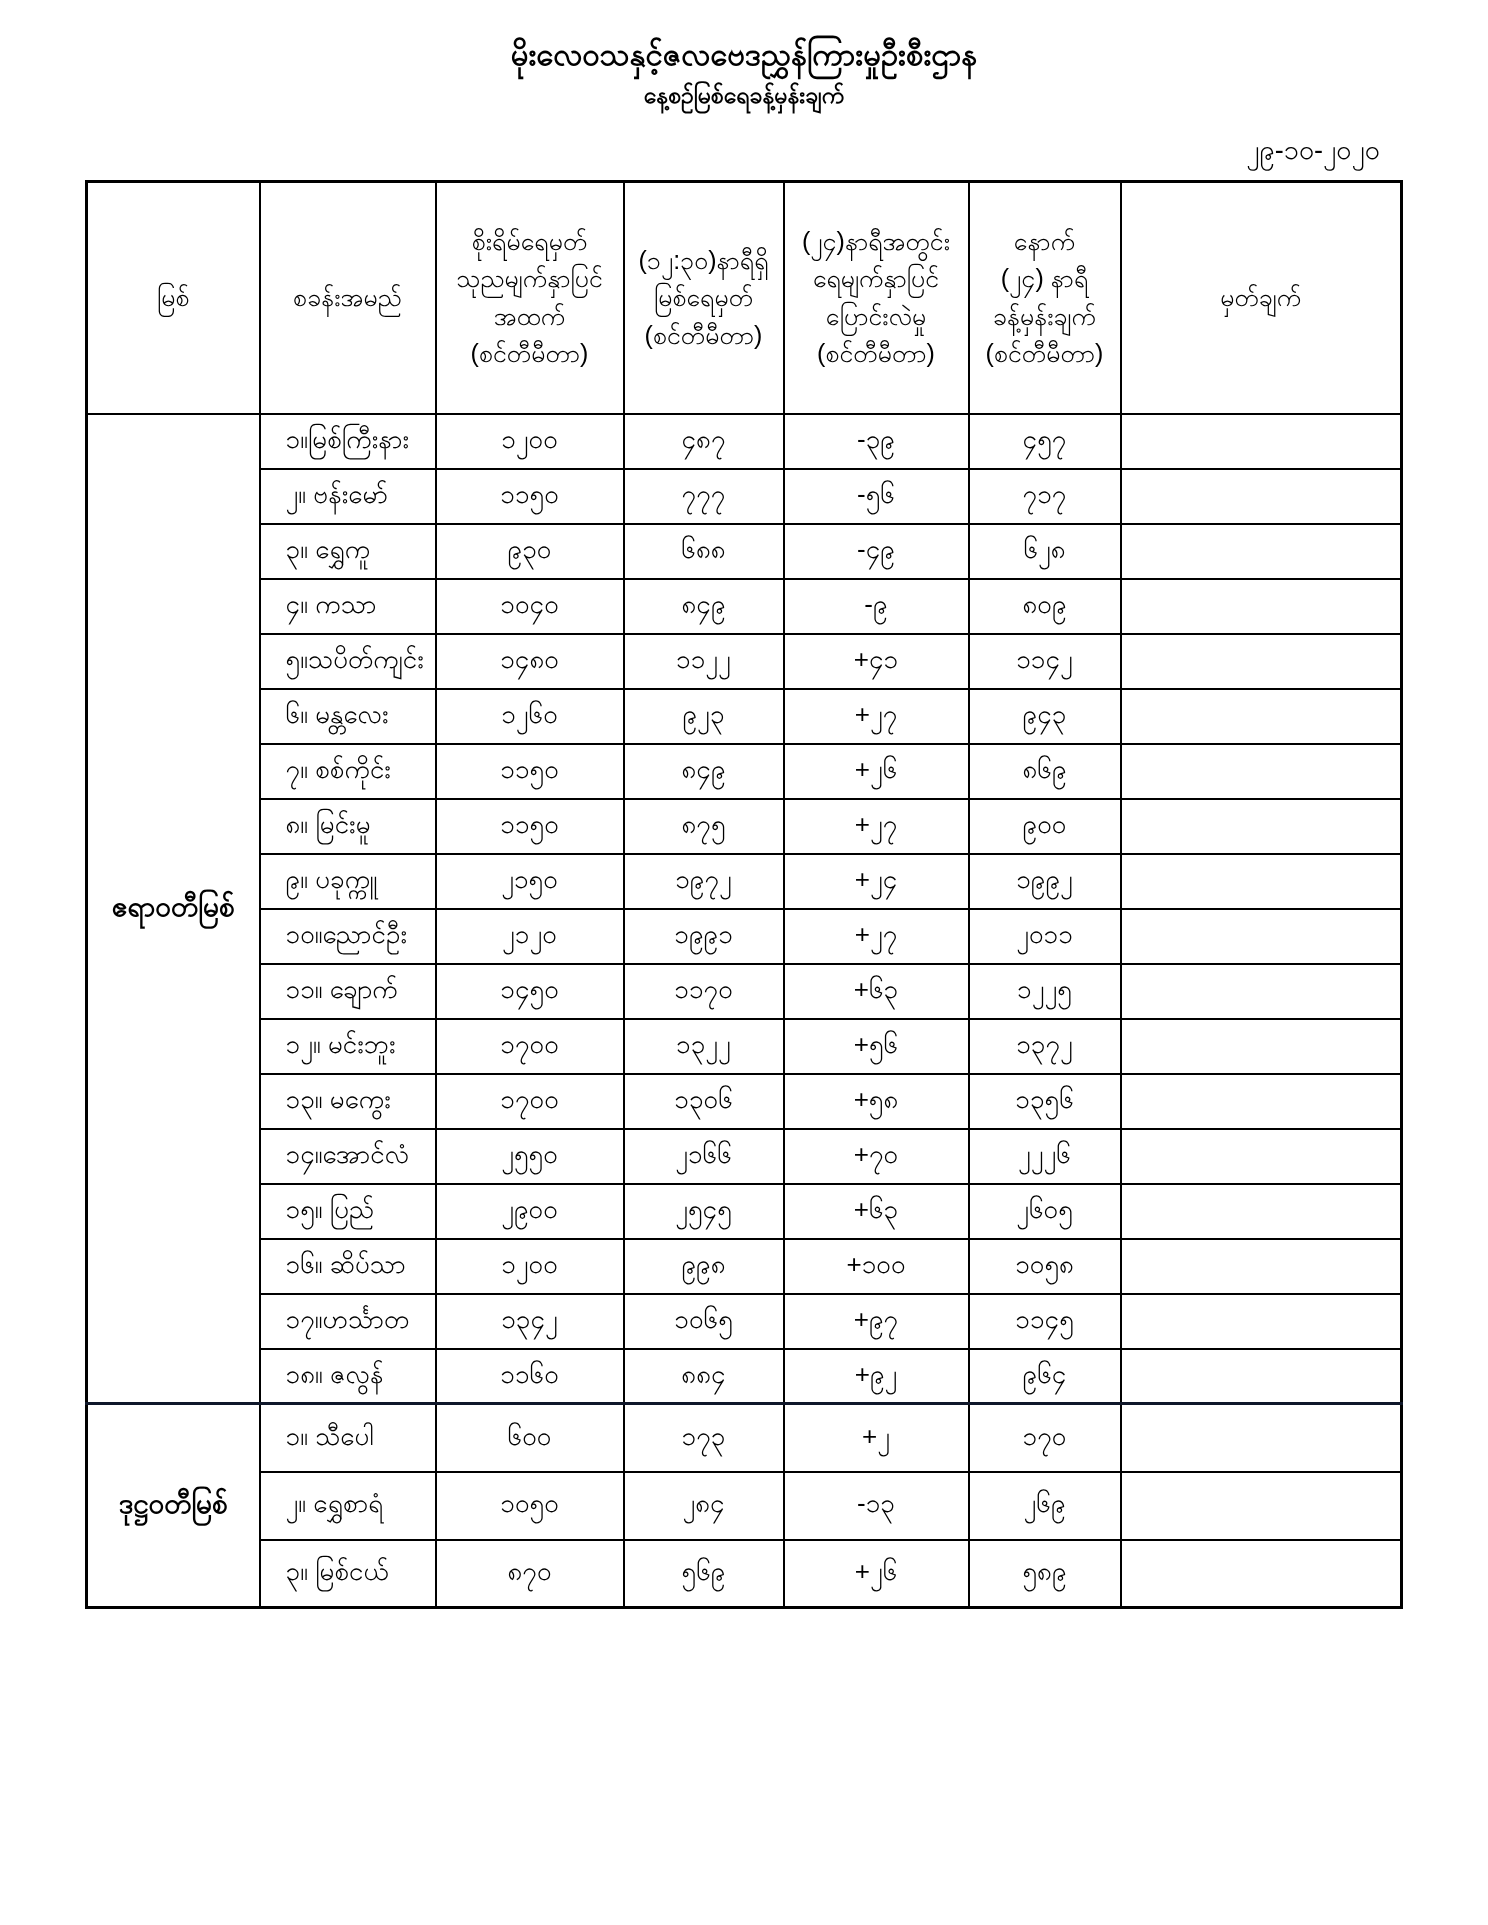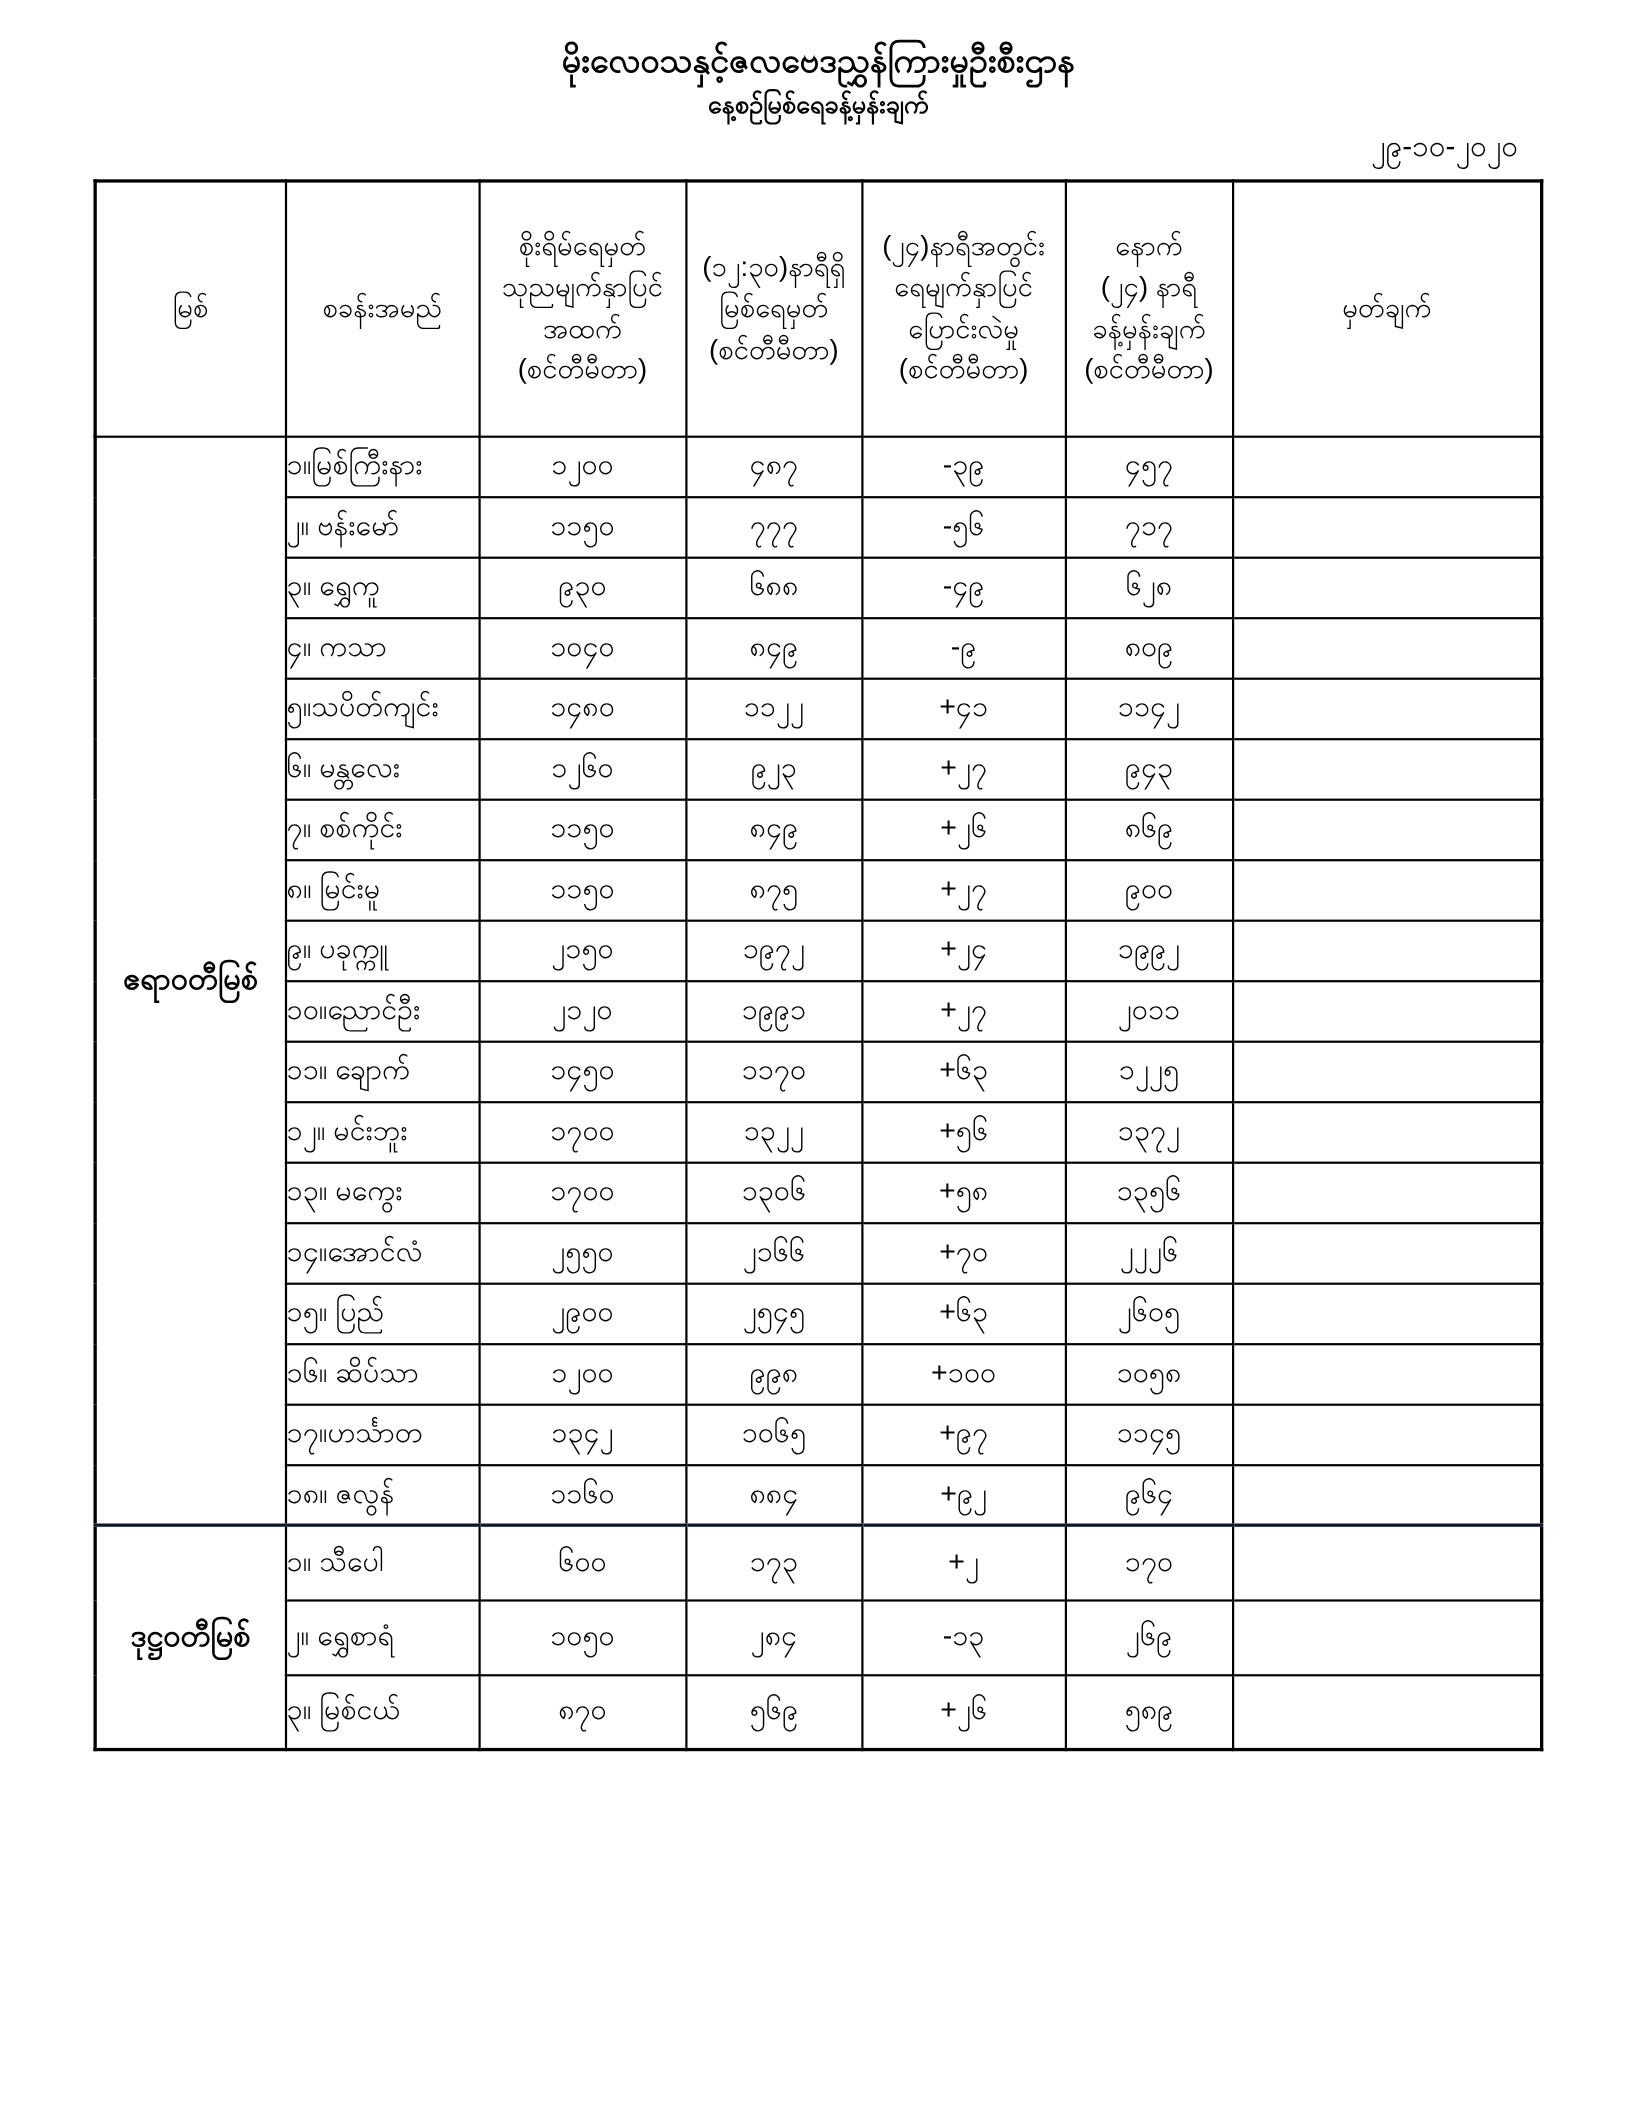--- a/index.html
+++ b/index.html
@@ -27,21 +27,21 @@
   .title-line2 {
     font-size: 23px;
     font-weight: bold;
     line-height: 1.35;
     margin-top: 4px;
   }
   .report-date {
     text-align: right;
     padding-right: 108px;
     font-size: 27px;
-    margin-top: 4px;
+    margin-top: 21px;
     margin-bottom: 8px;
   }
   table.river-table {
     margin-left: 85px;
     width: 1315px;
     border-collapse: collapse;
     table-layout: fixed;
     border: 3px solid #000;
   }
   table.river-table th,
@@ -62,21 +62,21 @@
   }
   tbody td {
     font-size: 26px;
     text-align: center;
     vertical-align: middle;
     padding: 0 2px;
   }
   tbody tr.g0 { height: 55px; }
   tbody tr.g1 { height: 68px; }
   tbody tr.group-start td { border-top: 3px solid #0f172a; }
-  td.name-cell { text-align: left; padding-left: 0; }
+  td.name-cell { text-align: left; padding-left: 25px; }
   td.river-cell {
     font-weight: bold;
     font-size: 28px;
     text-align: center;
     margin-top: 36px;
   }
 </style>
 </head>
 <body>
 

